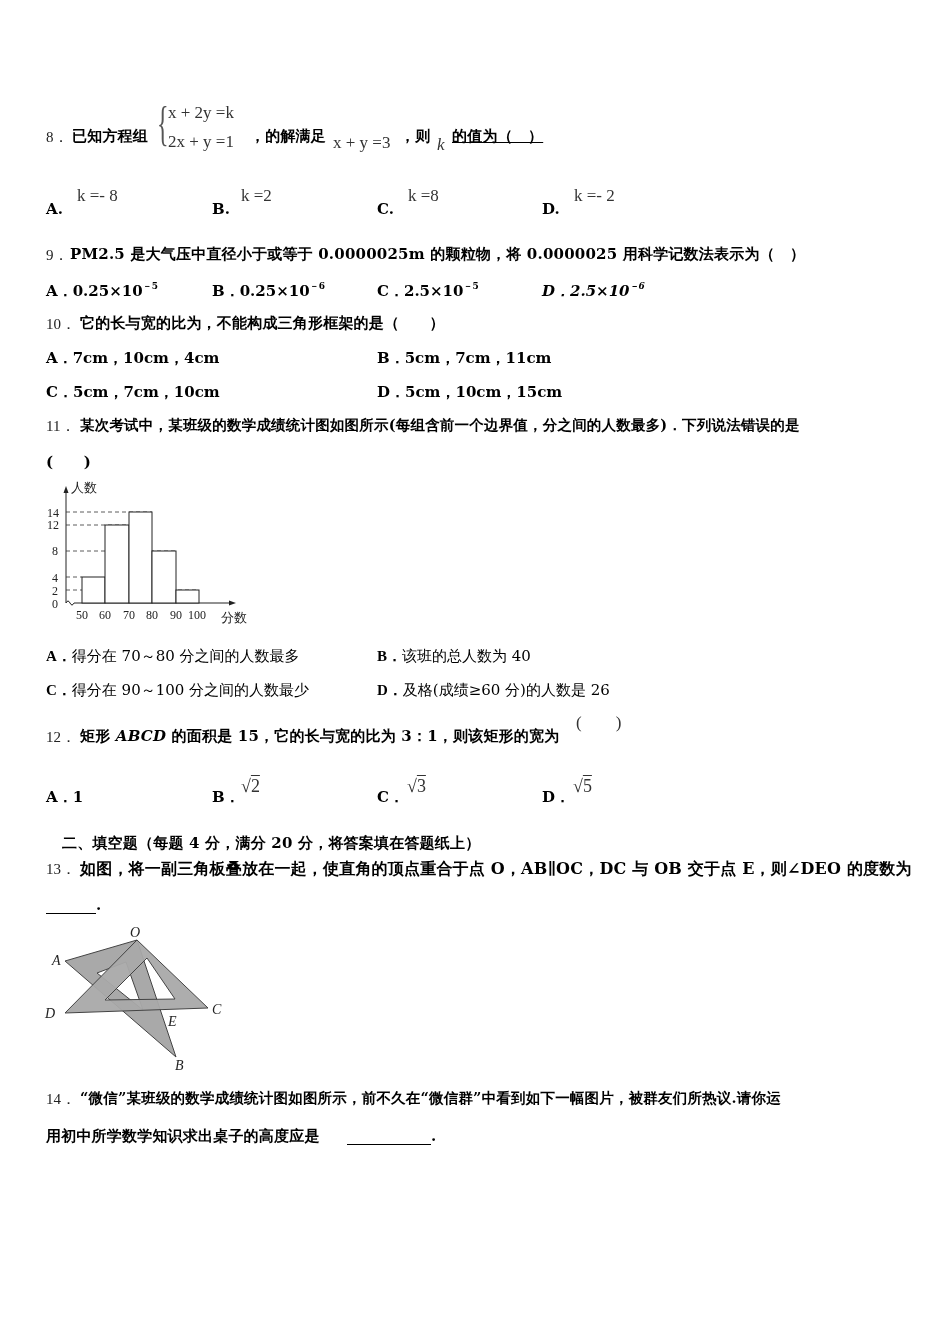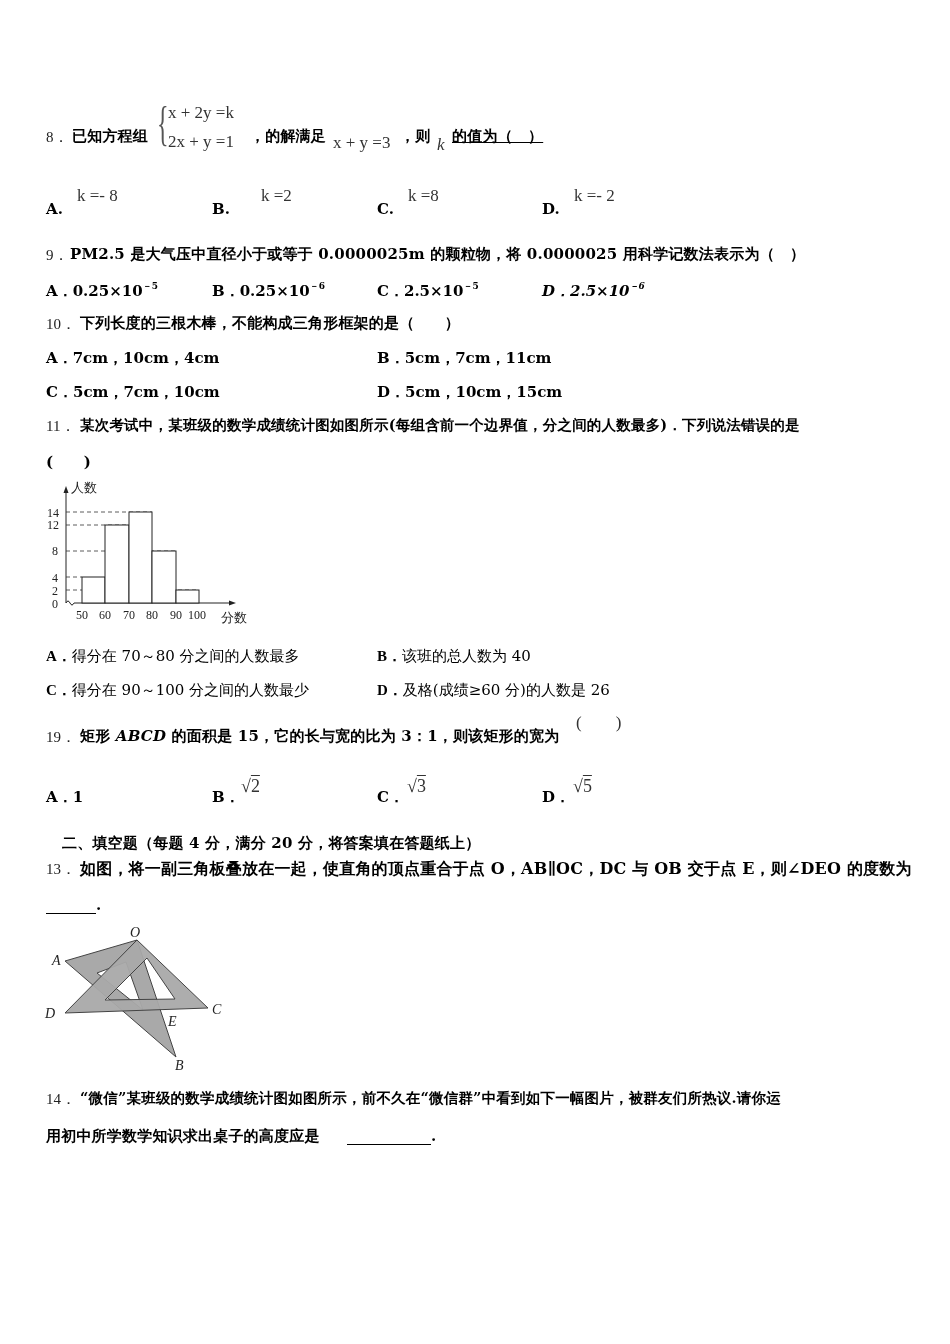--- a/index.html
+++ b/index.html
@@ -32,40 +32,40 @@
   <span class="abs math" style="left:168px;top:132px;">2x + y =1</span>
   <span class="abs q" style="left:250px;top:127px;">，的解满足</span>
   <span class="abs math" style="left:333px;top:133px;">x + y =3</span>
   <span class="abs q" style="left:400px;top:127px;">，则</span>
   <span class="abs math" style="left:437px;top:135px;font-style:italic;">k</span>
   <span class="abs q" style="left:452px;top:127px;text-decoration:underline;">的值为（　）</span>
 
   <span class="abs opt" style="left:46px;top:200px;">A.</span>
   <span class="abs math" style="left:77px;top:186px;">k =- 8</span>
   <span class="abs opt" style="left:212px;top:200px;">B.</span>
-  <span class="abs math" style="left:241px;top:186px;margin-left:20px;">k =2</span>
+  <span class="abs math" style="left:241px;top:186px;">k =2</span>
   <span class="abs opt" style="left:377px;top:200px;">C.</span>
   <span class="abs math" style="left:408px;top:186px;">k =8</span>
   <span class="abs opt" style="left:542px;top:200px;">D.</span>
   <span class="abs math" style="left:574px;top:186px;">k =- 2</span>
 </div>
 
 <div>
   <span class="abs num" style="left:46px;top:246px;">9．</span>
   <span class="abs q" style="left:70px;top:245px;">PM2.5 是大气压中直径小于或等于 0.0000025m 的颗粒物，将 0.0000025 用科学记数法表示为（　）</span>
 
   <span class="abs opt" style="left:46px;top:280px;"><span>A．</span><span>0.25×10</span><span class="sup">－5</span></span>
   <span class="abs opt" style="left:212px;top:280px;"><span>B．</span><span>0.25×10</span><span class="sup">－6</span></span>
   <span class="abs opt" style="left:377px;top:280px;"><span>C．</span><span>2.5×10</span><span class="sup">－5</span></span>
   <span class="abs opt" style="left:542px;top:280px;font-style:italic;"><span>D．</span><span>2.5×10</span><span class="sup">－6</span></span>
 </div>
 
 <div>
   <span class="abs num" style="left:46px;top:315px;">10．</span>
-  <span class="abs q" style="left:80px;top:314px;">下列长度的三根木棒，不能构成三角形框架的是（　　）</span>
+  <span class="abs q" style="left:80px;top:314px;">它的长与宽的比为，不能构成三角形框架的是（　　）</span>
   <span class="abs opt" style="left:46px;top:349px;"><span>A．</span><span>7cm，10cm，4cm</span></span>
   <span class="abs opt" style="left:377px;top:349px;"><span>B．</span><span>5cm，7cm，11cm</span></span>
   <span class="abs opt" style="left:46px;top:383px;"><span>C．</span><span>5cm，7cm，10cm</span></span>
   <span class="abs opt" style="left:377px;top:383px;"><span>D．</span><span>5cm，10cm，15cm</span></span>
 </div>
 
 <div>
   <span class="abs num" style="left:46px;top:417px;">11．</span>
   <span class="abs q" style="left:80px;top:416px;font-size:14.5px;">某次考试中，某班级的数学成绩统计图如图所示(每组含前一个边界值，分之间的人数最多)．下列说法错误的是</span>
   <span class="abs q" style="left:46px;top:453px;">(　　)</span>
@@ -111,21 +111,21 @@
     <text x="181" y="144" font-size="13" fill="#222">分数</text>
   </svg>
 
   <span class="abs opt" style="left:46px;top:647px;font-weight:normal;"><span class="lbl">A．</span><span>得分在 70～80 分之间的人数最多</span></span>
   <span class="abs opt" style="left:377px;top:647px;font-weight:normal;"><span class="lbl">B．</span><span>该班的总人数为 40</span></span>
   <span class="abs opt" style="left:46px;top:681px;font-weight:normal;"><span class="lbl">C．</span><span>得分在 90～100 分之间的人数最少</span></span>
   <span class="abs opt" style="left:377px;top:681px;font-weight:normal;"><span class="lbl">D．</span><span>及格(成绩≥60 分)的人数是 26</span></span>
 </div>
 
 <div>
-  <span class="abs num" style="left:46px;top:728px;">19．</span>
+  <span class="abs num" style="left:46px;top:728px;">12．</span>
   <span class="abs q" style="left:80px;top:727px;"><span>矩形 </span><i>ABCD</i><span> 的面积是 15，它的长与宽的比为 3：1，则该矩形的宽为</span></span>
   <span class="abs math" style="left:576px;top:711px;word-spacing:6px;">(　　)</span>
 
   <span class="abs opt" style="left:46px;top:788px;"><span>A．</span><span>1</span></span>
 
   <span class="abs opt" style="left:212px;top:788px;">B．</span>
   <span class="abs sqrt" style="left:241px;top:776px;"><span>√</span><span class="rad">2</span></span>
 
   <span class="abs opt" style="left:377px;top:788px;">C．</span>
   <span class="abs sqrt" style="left:407px;top:776px;"><span>√</span><span class="rad">3</span></span>

